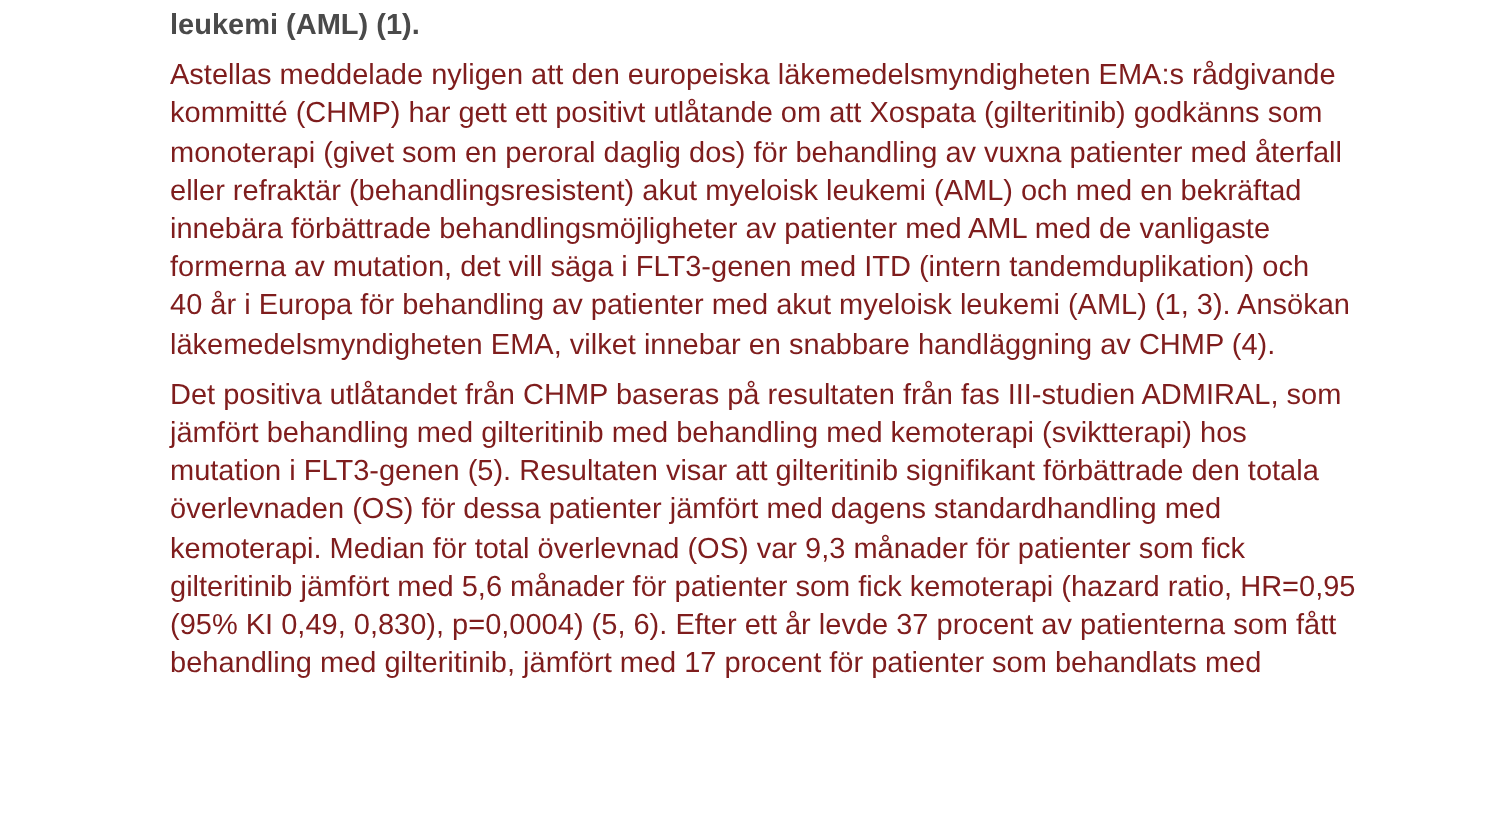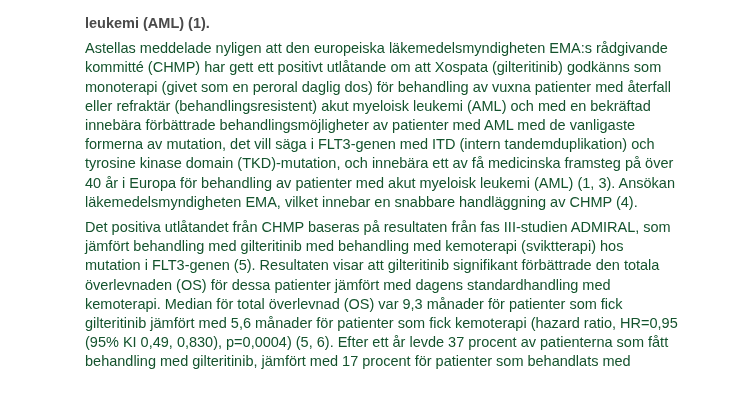--- a/index.html
+++ b/index.html
@@ -7,52 +7,51 @@
     padding: 0;
   }
   body {
     width: 746px;
     height: 419px;
     background: #ffffff;
     overflow: hidden;
     font-family: "Liberation Sans", sans-serif;
   }
   .page {
-    padding: 14px 38px 0 85px;
+    padding: 4px 38px 0 85px;
   }
   .heading {
     font-size: 14.5px;
     line-height: 19.2px;
     font-weight: bold;
     color: #4a4a4a;
     white-space: nowrap;
   }
   .para {
     margin: 6px 0 0 0;
   }
   .line {
     font-size: 14.5px;
     line-height: 19.2px;
-    color: #14532d;
+    color: #7f1d1d;
     white-space: nowrap;
   }
 </style>
 </head>
 <body>
 
 <div class="page">
   <div class="heading">leukemi (AML) (1).</div>
   <div class="para">
       <div class="line">Astellas meddelade nyligen att den europeiska läkemedelsmyndigheten EMA:s rådgivande</div>
       <div class="line">kommitté (CHMP) har gett ett positivt utlåtande om att Xospata (gilteritinib) godkänns som</div>
       <div class="line">monoterapi (givet som en peroral daglig dos) för behandling av vuxna patienter med återfall</div>
       <div class="line">eller refraktär (behandlingsresistent) akut myeloisk leukemi (AML) och med en bekräftad</div>
       <div class="line">innebära förbättrade behandlingsmöjligheter av patienter med AML med de vanligaste</div>
       <div class="line">formerna av mutation, det vill säga i FLT3-genen med ITD (intern tandemduplikation) och</div>
-      <div class="line">tyrosine kinase domain (TKD)-mutation, och innebära ett av få medicinska framsteg på över</div>
       <div class="line">40 år i Europa för behandling av patienter med akut myeloisk leukemi (AML) (1, 3). Ansökan</div>
       <div class="line">läkemedelsmyndigheten EMA, vilket innebar en snabbare handläggning av CHMP (4).</div>
     </div>
   <div class="para">
       <div class="line">Det positiva utlåtandet från CHMP baseras på resultaten från fas III-studien ADMIRAL, som</div>
       <div class="line">jämfört behandling med gilteritinib med behandling med kemoterapi (sviktterapi) hos</div>
       <div class="line">mutation i FLT3-genen (5). Resultaten visar att gilteritinib signifikant förbättrade den totala</div>
       <div class="line">överlevnaden (OS) för dessa patienter jämfört med dagens standardhandling med</div>
       <div class="line">kemoterapi. Median för total överlevnad (OS) var 9,3 månader för patienter som fick</div>
       <div class="line">gilteritinib jämfört med 5,6 månader för patienter som fick kemoterapi (hazard ratio, HR=0,95</div>

